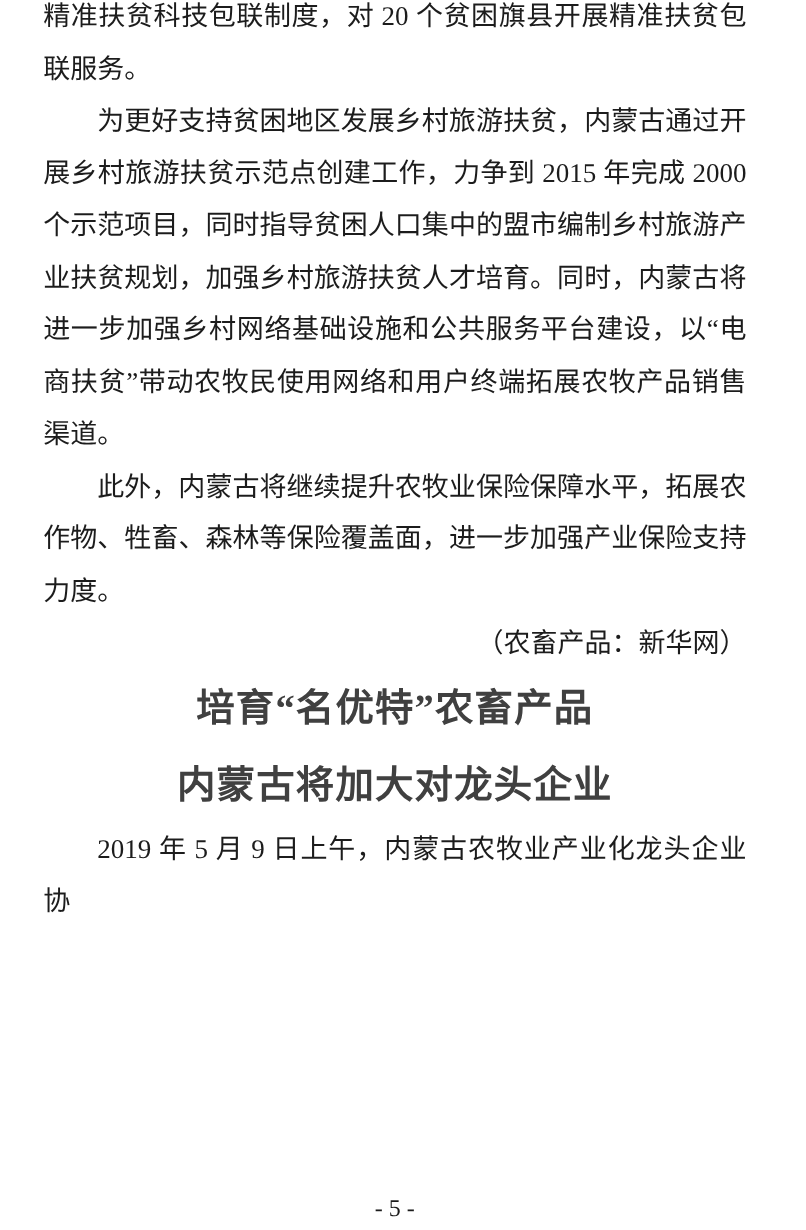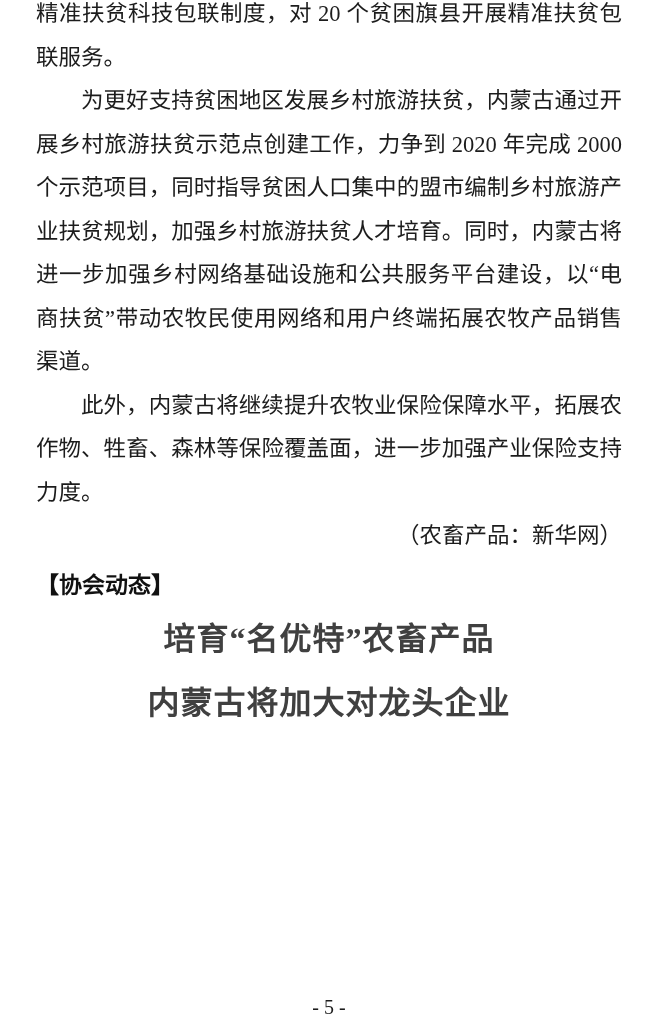--- a/index.html
+++ b/index.html
@@ -70,30 +70,30 @@
   }
 </style>
 </head>
 <body>
 
 <div class="page">
   <div class="content">
 
     <p class="body-par first">精准扶贫科技包联制度，对 20 个贫困旗县开展精准扶贫包联服务。</p>
 
-    <p class="body-par indented">为更好支持贫困地区发展乡村旅游扶贫，内蒙古通过开展乡村旅游扶贫示范点创建工作，力争到 2020 年完成 2000 个示范项目，同时指导贫困人口集中的盟市编制乡村旅游产业扶贫规划，加强乡村旅游扶贫人才培育。同时，内蒙古将进一步加强乡村网络基础设施和公共服务平台建设，以“电商扶贫”带动农牧民使用网络和用户终端拓展农牧产品销售渠道。</p>
+    <p class="body-par indented">为更好支持贫困地区发展乡村旅游扶贫，内蒙古通过开展乡村旅游扶贫示范点创建工作，力争到 2015 年完成 2000 个示范项目，同时指导贫困人口集中的盟市编制乡村旅游产业扶贫规划，加强乡村旅游扶贫人才培育。同时，内蒙古将进一步加强乡村网络基础设施和公共服务平台建设，以“电商扶贫”带动农牧民使用网络和用户终端拓展农牧产品销售渠道。</p>
 
 
     <p class="body-par indented">此外，内蒙古将继续提升农牧业保险保障水平，拓展农作物、牲畜、森林等保险覆盖面，进一步加强产业保险支持力度。</p>
 
     <p class="source-line">（农畜产品：新华网）</p>
 
-    <div class="section-label">【协会动态】</div>
 
     <h1 class="article-title">培育“名优特”农畜产品</h1>
 
     <h1 class="article-title">内蒙古将加大对龙头企业</h1>
 
+    <p class="body-par indented">2019 年 5 月 9 日上午，内蒙古农牧业产业化龙头企业协</p>
 
   </div>
 
   <div class="page-number">- 5 -</div>
 </div>
 
 </body></html>

